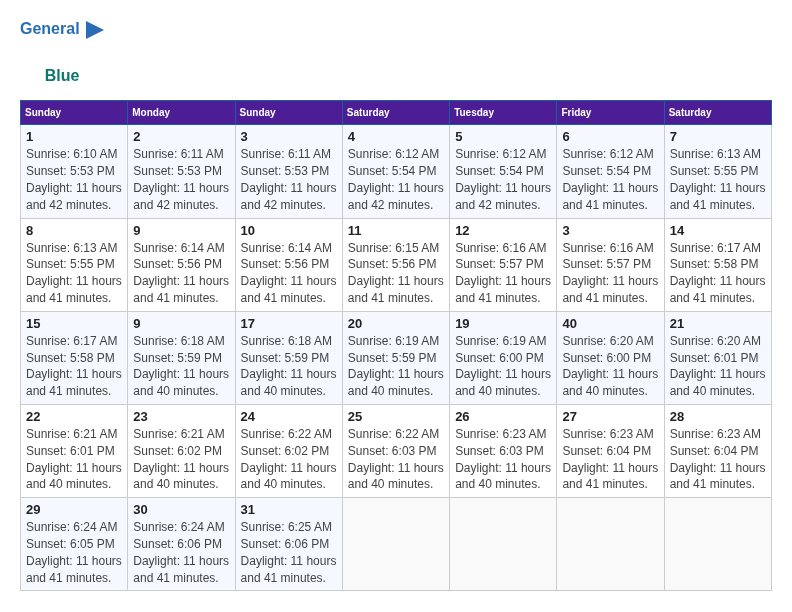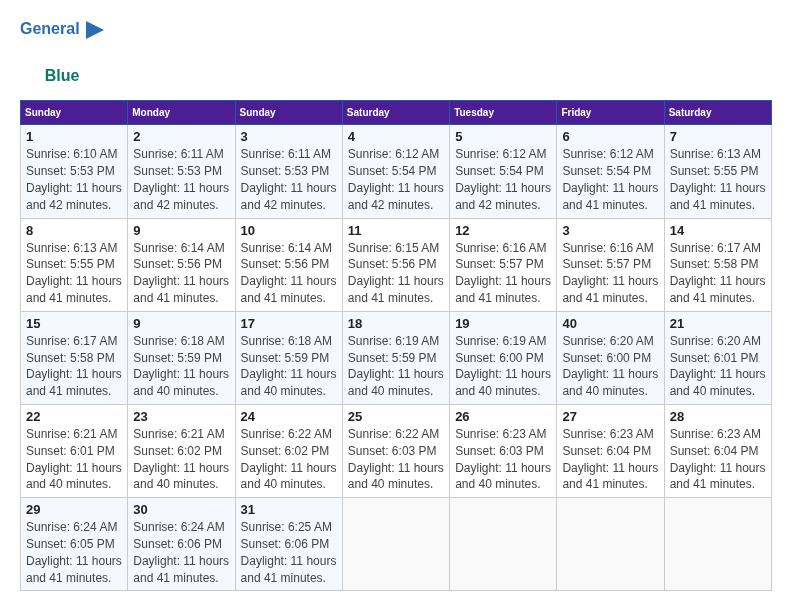--- a/index.html
+++ b/index.html
@@ -178,21 +178,21 @@
         </td>
         <td>
           <span class="day-num">9</span>
           <div class="day-info">Sunrise: 6:18 AM<br>Sunset: 5:59 PM<br>Daylight: 11 hours<br>and 40 minutes.</div>
         </td>
         <td>
           <span class="day-num">17</span>
           <div class="day-info">Sunrise: 6:18 AM<br>Sunset: 5:59 PM<br>Daylight: 11 hours<br>and 40 minutes.</div>
         </td>
         <td>
-          <span class="day-num">18</span>
+          <span class="day-num">20</span>
           <div class="day-info">Sunrise: 6:19 AM<br>Sunset: 5:59 PM<br>Daylight: 11 hours<br>and 40 minutes.</div>
         </td>
         <td>
           <span class="day-num">19</span>
           <div class="day-info">Sunrise: 6:19 AM<br>Sunset: 6:00 PM<br>Daylight: 11 hours<br>and 40 minutes.</div>
         </td>
         <td>
           <span class="day-num">40</span>
           <div class="day-info">Sunrise: 6:20 AM<br>Sunset: 6:00 PM<br>Daylight: 11 hours<br>and 40 minutes.</div>
         </td>

